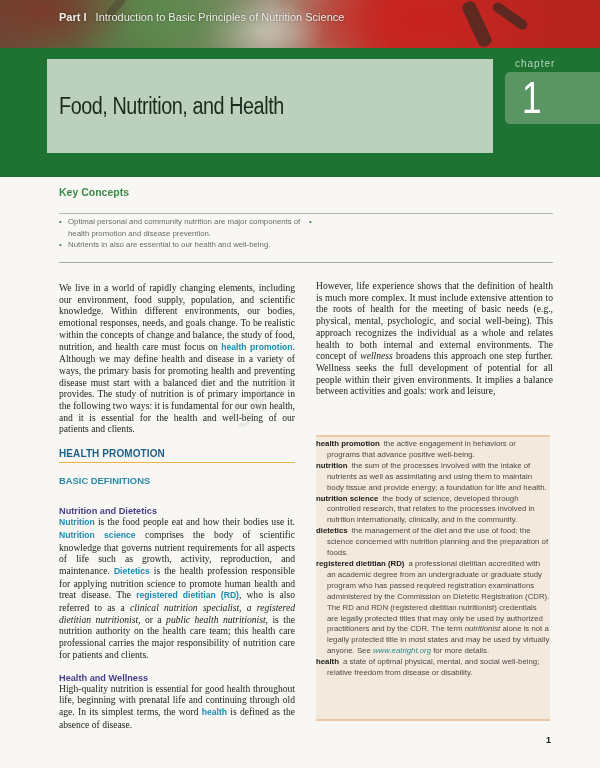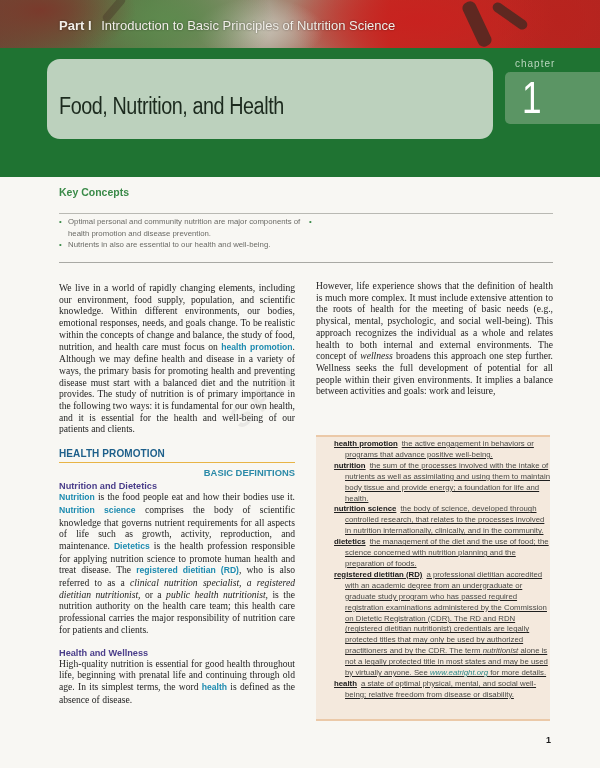--- a/index.html
+++ b/index.html
@@ -17,34 +17,34 @@
       radial-gradient(ellipse 130px 70px at 170px 20px, #5e8a4e 0%, rgba(94,138,78,0) 80%),
       radial-gradient(ellipse 80px 40px at 260px 30px, #c9c0b4 0%, rgba(201,192,180,0) 80%),
       radial-gradient(ellipse 160px 60px at 420px 20px, #c8221f 0%, rgba(200,34,31,0) 85%),
       radial-gradient(ellipse 80px 70px at 560px 20px, #b8231e 0%, rgba(184,35,30,0) 80%),
       linear-gradient(90deg, #6b4a36 0%, #5a7c48 25%, #a19480 45%, #c42a22 65%, #b42520 100%);
   }
   .banner .stroke {
     position: absolute; background: #3e2a22; opacity: 0.75; border-radius: 6px;
   }
   .banner-text {
-    position: absolute; left: 59px; top: 18px;
-    font-family: "Liberation Sans", sans-serif; font-size: 13px; color: #f2efe9;
+    position: absolute; left: 59px; top: 11px;
+    font-family: "Liberation Sans", sans-serif; font-size: 11px; color: #f2efe9;
     text-shadow: 0 0 2px rgba(0,0,0,0.5);
   }
   .banner-text .part { font-weight: bold; margin-right: 6px; }
 
   
   .green-band {
     position: absolute; left: 0; top: 48px; width: 600px; height: 129px;
     background: #1f7332;
   }
   .title-box {
-    position: absolute; left: 47px; top: 11px; width: 446px; height: 80px;
-    background: #bcd1bd; border-radius: 13px; text-align: center;
+    position: absolute; left: 47px; top: 11px; width: 446px; height: 94px;
+    background: #bcd1bd; border-radius: 0; text-align: center;
   }
   .title-box h1 {
     position: absolute; left: 12px; top: 34px; margin: 0;
     font-family: "Liberation Sans", sans-serif; font-weight: normal;
     font-size: 23px; letter-spacing: -0.5px; color: #1c2a1e;
     transform: scaleX(0.86); transform-origin: left center;
   }
   .chapter-label {
     position: absolute; left: 515px; top: 10px;
     font-family: "Liberation Sans", sans-serif; font-size: 10px;
@@ -91,35 +91,35 @@
   .kw {
     font-family: "Liberation Sans", sans-serif; font-weight: bold; color: #1c8bb0;
     font-size: 8.6px;
   }
   .h-major {
     margin-top: 13px; font-family: "Liberation Sans", sans-serif; font-weight: bold;
     font-size: 10px; color: #1d5f8a; padding-bottom: 3px; border-bottom: 1px solid #e8b445;
     letter-spacing: 0.1px;
   }
   .h-sub {
-    margin-top: 4px; font-family: "Liberation Sans", sans-serif; font-weight: bold;
-    font-size: 9.4px; color: #2b8aa8; text-align: right;
+    margin-top: 12px; font-family: "Liberation Sans", sans-serif; font-weight: bold;
+    font-size: 9.4px; color: #2b8aa8;
   }
   .h-minor {
-    margin-top: 3px; font-family: "Liberation Sans", sans-serif; font-weight: bold;
+    margin-top: 20px; font-family: "Liberation Sans", sans-serif; font-weight: bold;
     font-size: 9.2px; color: #4a3d8a;
   }
   .h-minor.spaced { margin-top: 12px; }
   em { font-style: italic; }
 
   
   .glossary {
     position: absolute; left: 316px; top: 435px; width: 234px; height: 286px;
     background: #f4e9dd; border-top: 2px solid #ebc9a8; border-bottom: 2px solid #ebc9a8;
-    padding: 2px 0 0 18px; box-sizing: border-box; text-decoration: underline;
+    padding: 2px 0 0 0; box-sizing: border-box;
   }
   .gl-entry {
     font-family: "Liberation Sans", sans-serif; font-size: 7.8px; line-height: 10.9px;
     color: #4a4a46; padding-left: 11px; text-indent: -11px;
   }
   .gl-term { font-weight: bold; color: #1a1a1a; margin-right: 4px; }
   .gl-link { color: #2f8a8a; font-style: italic; }
 
   .watermark {
     position: absolute; left: 225px; top: 380px;

